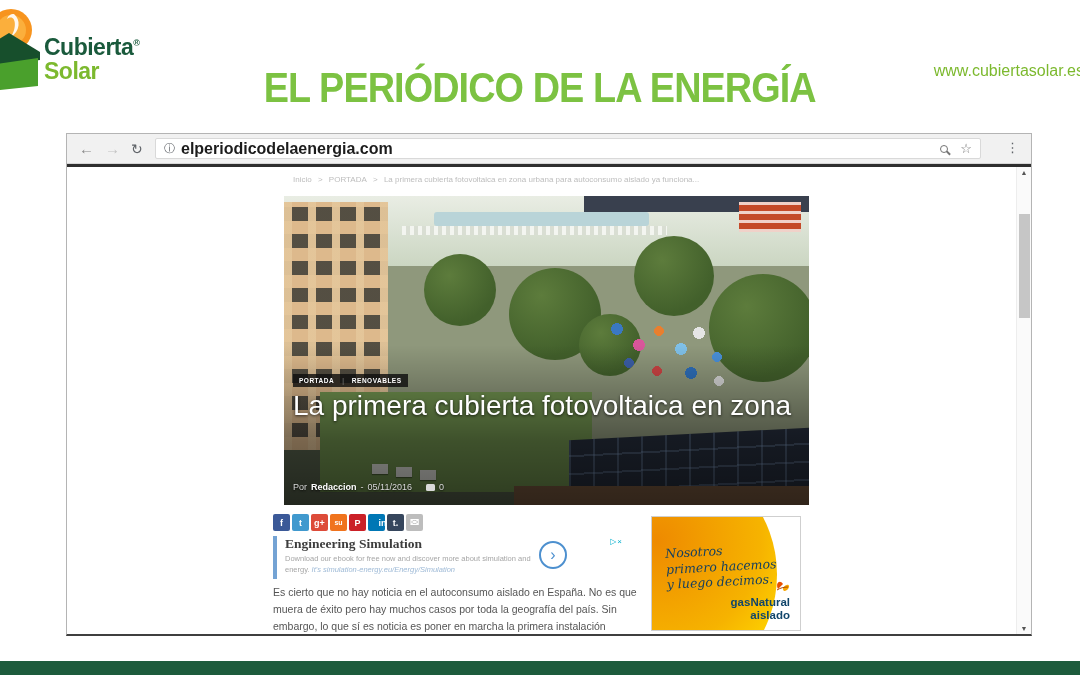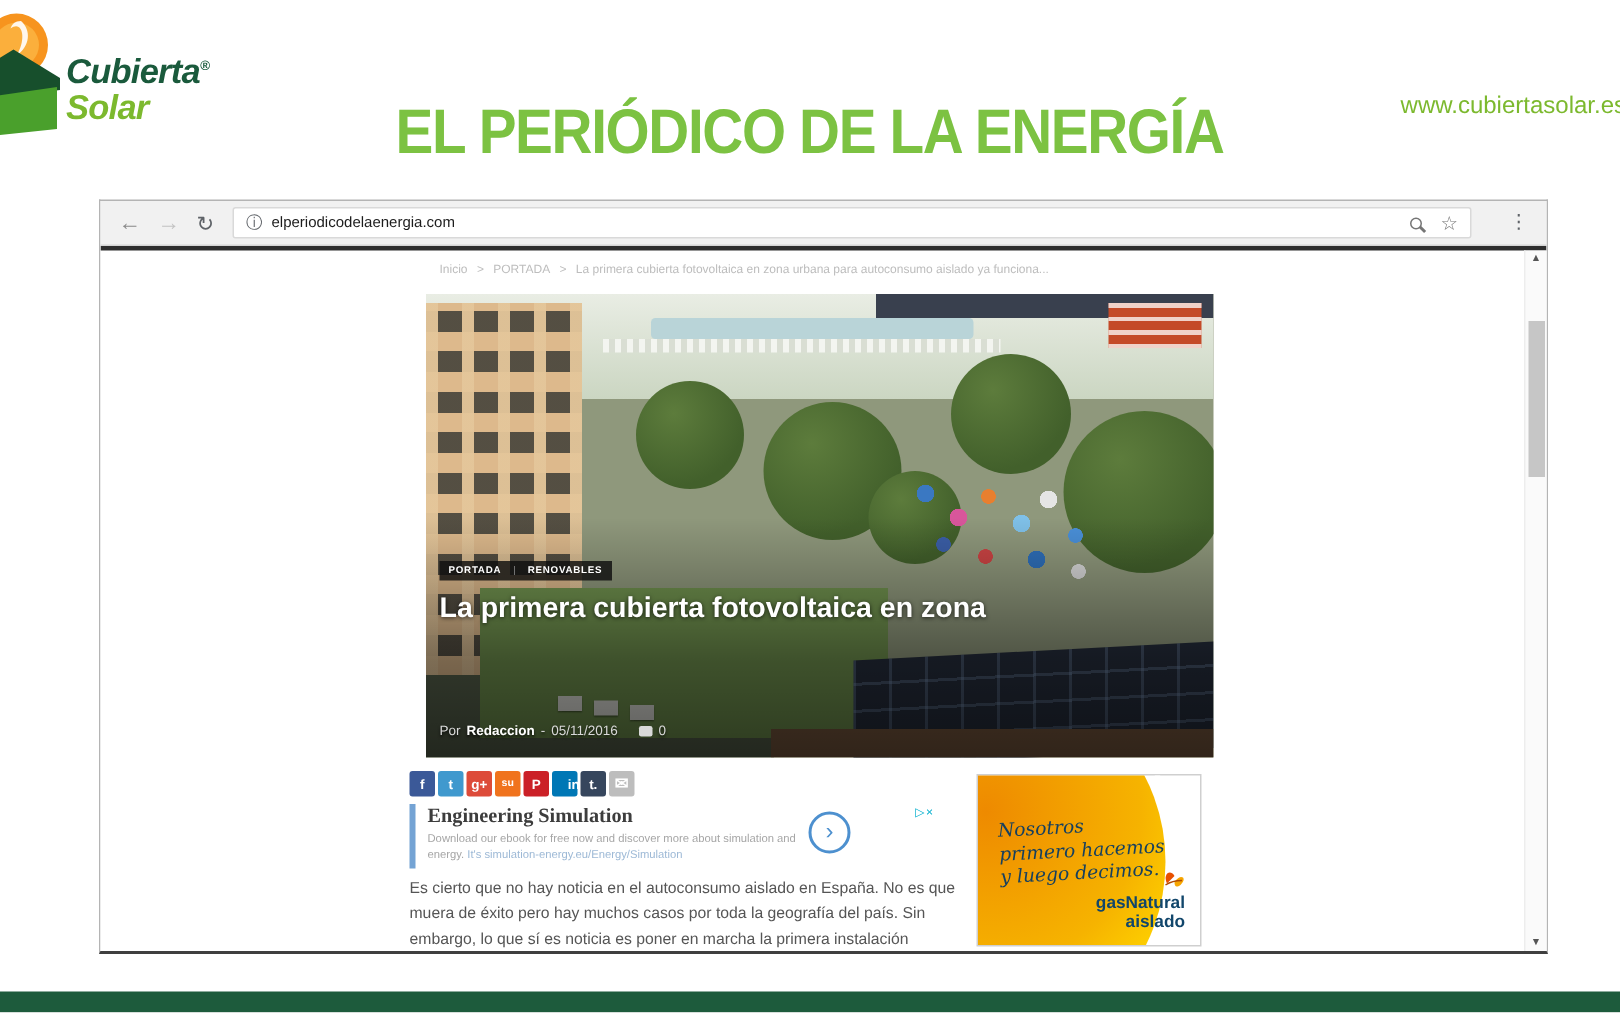--- a/index.html
+++ b/index.html
@@ -1,21 +1,21 @@
 <!DOCTYPE html>
 <html><head>
 <meta charset="utf-8">
 <style>
   * { margin:0; padding:0; box-sizing:border-box; }
   html,body { background:#e9e9e9; }
   .stage { position:relative; width:1080px; height:675px; background:#ffffff; overflow:hidden;
            font-family:"Liberation Sans", sans-serif; }
 
   
-  .logo { position:absolute; left:0; top:8; width:140px; height:95px;font-style:italic; }
+  .logo { position:absolute; left:0; top:8; width:140px; height:95px; }
   .logo svg { position:absolute; left:0; top:0; overflow:hidden; }
   .logo-line1 { position:absolute; left:44px; top:34px; font-size:23px; font-weight:700; color:#1a5a3c; letter-spacing:-0.5px; }
   .logo-reg { font-size:9px; vertical-align:super; }
   .logo-line2 { position:absolute; left:44px; top:58px; font-size:23px; font-weight:700; color:#7cb92e; letter-spacing:-0.5px; }
 
   .slide-title { position:absolute; left:0; right:0; top:64px; text-align:center; }
   .slide-title span { display:inline-block; font-size:42px; font-weight:700; color:#7cc242;
                       letter-spacing:-1px; transform:scaleX(0.9); white-space:nowrap; }
   .site-url { position:absolute; right:-4px; top:62px; font-size:16px; color:#7cb92e; }
 
@@ -23,21 +23,21 @@
   .browser { position:absolute; left:66px; top:133px; width:966px; height:503px; background:#fff;
              border:1px solid #b4b4b4; border-bottom:2px solid #3f3f3f; }
   .toolbar { position:relative; height:30px; background:#f1f1f1; border-bottom:1px solid #d6d6d6; }
   .nav-glyph { position:absolute; top:6px; font-size:15px; color:#8a8a8a; cursor:default; }
   .nav-back { left:12px; }
   .nav-fwd  { left:38px; color:#c3c3c3; }
   .nav-reload { left:64px; color:#5f6368; font-size:14px; top:7px; }
   .urlbar { position:absolute; left:88px; right:50px; top:4px; height:21px; background:#fff;
             border:1px solid #d9d9d9; border-radius:2px; display:flex; align-items:center; padding:0 8px; }
   .info-glyph { font-size:11px; color:#5f6368; margin-right:6px; }
-  .url-domain { font-size:10px; font-weight:400; color:#1c1c1c; white-space:nowrap; }
+  .url-domain { font-size:16px; font-weight:700; color:#1c1c1c; white-space:nowrap; }
   .url-path { font-size:11.5px; color:#757575; white-space:nowrap; overflow:hidden; }
   .urlbar .spacer { flex:1; }
   .magnifier { width:8px; height:8px; border:1.5px solid #757575; border-radius:50%; position:relative; margin-right:12px; flex:none; }
   .magnifier::after { content:''; position:absolute; width:5px; height:1.5px; background:#757575;
                       right:-4px; bottom:-2px; transform:rotate(45deg); }
   .star-glyph { font-size:13px; color:#757575; }
   .menu-glyph { position:absolute; right:12px; top:6px; font-size:13px; color:#5f6368; }
 
   .content { position:absolute; left:0; right:0; top:30px; bottom:0; background:#fff; overflow:hidden; }
   .site-topbar { position:absolute; left:0; right:0; top:0; height:3px; background:#2e2e2e; }
@@ -88,42 +88,42 @@
     transform:skewY(-3deg); }
   .ph-roof { left:230px; top:290px; width:295px; height:19px; background:#7a5a40; }
   .ph-scrim { left:0; right:0; bottom:0; height:160px;
               background:linear-gradient(180deg, rgba(0,0,0,0), rgba(0,0,0,.45) 60%, rgba(0,0,0,.6)); }
 
   .hero-tags { position:absolute; left:9px; top:178px; display:flex; }
   .hero-tag { background:rgba(15,15,15,.82); color:#fff; font-size:6.5px; font-weight:700;
               letter-spacing:.5px; padding:3px 6px; }
   .hero-tag-sep { background:rgba(15,15,15,.82); color:#8a8a8a; font-size:6.5px; padding:3px 2px; }
   .hero-headline { position:absolute; left:9px; top:196px; }
-  .hero-headline span { display:block; font-size:19px; line-height:27px; font-weight:700; color:#fff;
+  .hero-headline span { display:block; font-size:28px; line-height:27px; font-weight:400; color:#fff;
                         white-space:nowrap; text-shadow:0 1px 3px rgba(0,0,0,.7); }
   .hero-byline { position:absolute; left:9px; top:286px; font-size:9px; color:#d9d9d9;
                  display:flex; align-items:center; gap:4px; text-shadow:0 1px 2px rgba(0,0,0,.8); }
   .hero-byline .author { font-weight:700; color:#fff; }
   .comment-icon { width:9px; height:7px; background:#d9d9d9; border-radius:1.5px; display:inline-block; margin-left:10px; }
 
   
   .social { position:absolute; left:206px; top:350px; display:flex; gap:2px; }
   .social-btn { width:17px; height:17px; border-radius:2px; color:#fff; font-size:9px; font-weight:700;
                 display:flex; align-items:center; justify-content:center; }
   .s-facebook{background:#3b5998;} .s-twitter{background:#4099ce;} .s-googleplus{background:#dd4b39;}
   .s-stumbleupon{background:#f0731d; font-size:7px;} .s-pinterest{background:#cb2027;}
   .s-linkedin{background:#0077b5;padding-left:12px;} .s-tumblr{background:#36465d;} .s-email{background:#bdbdbd; font-size:11px;}
 
   
   .adbanner { position:absolute; left:206px; top:372px; width:366px; height:43px; background:#fff;
               border-left:4px solid #74a3d4; cursor:pointer; }
   .ad-title { position:absolute; left:8px; top:0; font-family:"Liberation Serif", serif;
               font-size:13.5px; font-weight:700; color:#3d3d3d; }
   .ad-desc { position:absolute; left:8px; top:18px; width:252px; font-size:7.5px; color:#a6a6a6; line-height:1.4; }
-  .ad-desc .ad-link { color:#9db9d6; }
+  .ad-desc .ad-link { color:#9db9d6;font-style:italic; }
   .ad-arrow { position:absolute; left:262px; top:5px; width:28px; height:28px; border:2px solid #4d90cf;
               border-radius:50%; color:#4d90cf; font-size:16px; line-height:24px; text-align:center; }
   .ad-choices { position:absolute; right:16px; top:1px; font-size:8px; color:#00aecd; letter-spacing:1px; }
 
   
   .article-body { position:absolute; left:206px; top:420px; width:370px; font-size:10.5px;
                   color:#555; line-height:1.6; }
 
   
   .sidead { position:absolute; left:584px; top:352px; width:150px; height:115px; background:#fff;

